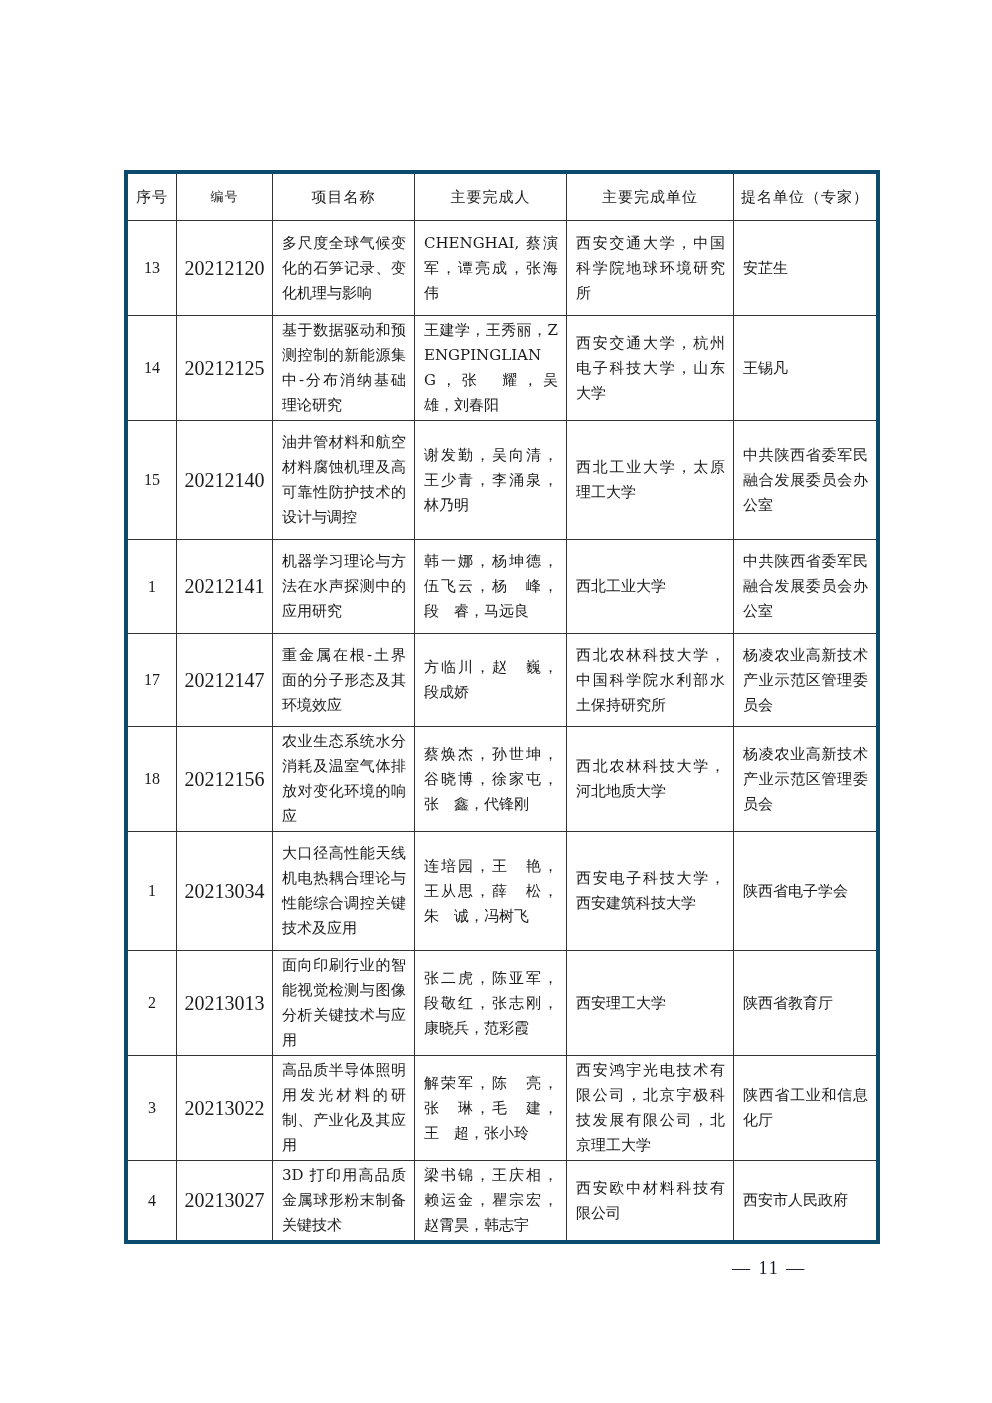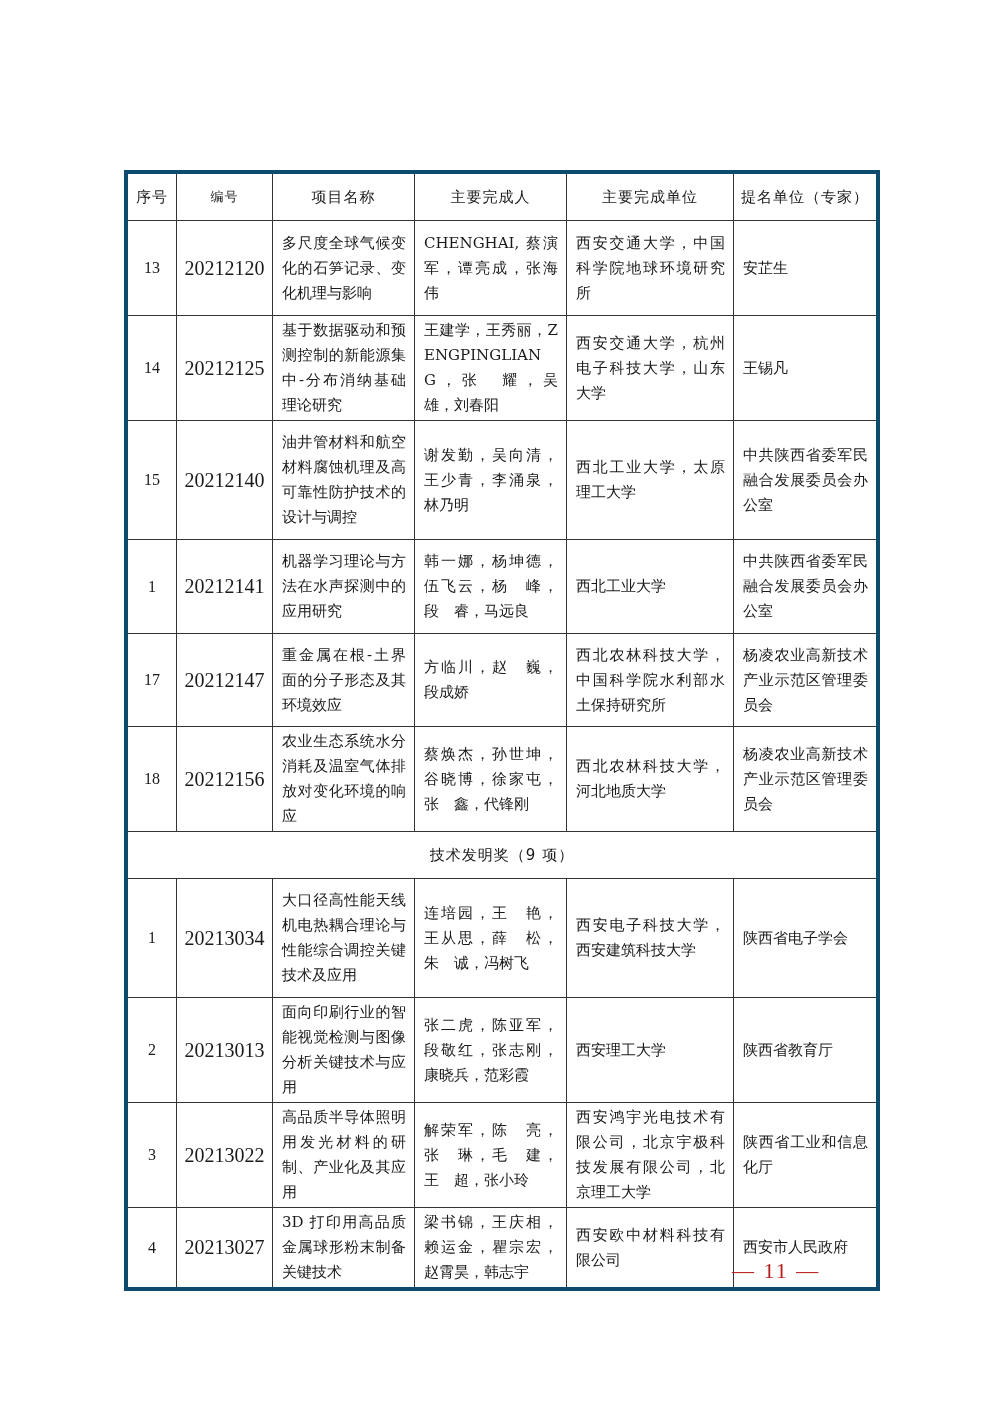--- a/index.html
+++ b/index.html
@@ -14,21 +14,21 @@
   .c-seq { width: 48px; text-align: center; }
   .c-code { width: 95px; text-align: center; font-family: "Liberation Serif", serif; font-size: 20px; }
   .c-name { width: 141px; }
   .c-people { width: 151px; }
   .c-unit { width: 166px; }
   .c-nom { width: 142px; }
   .txt { line-height: 25px; padding: 2px 8px 2px 9px; text-align: justify; text-align-last: left; word-break: break-all; }
   .seq-txt { font-family: "Liberation Serif", serif; font-size: 16px; }
   .section-row td { height: 46px; text-align: center; font-family: "DejaVu Sans", "Liberation Sans", sans-serif; letter-spacing: 1px; }
   .page-number { position: absolute; left: 732px; top: 1258px; font-family: "Liberation Serif", serif;
-         font-size: 22px; color: #b91c1c; letter-spacing: 2px; }
+         font-size: 18px; color: #0f172a; letter-spacing: 2px; }
 </style>
 </head>
 <body>
 
 <table class="page-table">
   <thead>
     <tr>
       <th class="c-seq">序号</th>
       <th class="c-code" style="font-family:'DejaVu Sans','Liberation Sans',sans-serif;font-size:13px;">编号</th>
       <th class="c-name">项目名称</th>
@@ -151,23 +151,20 @@
         <td class="c-people">
           <div class="txt">蔡焕杰，孙世坤，谷晓博，徐家屯，张　鑫，代锋刚</div>
         </td>
         <td class="c-unit">
           <div class="txt">西北农林科技大学，河北地质大学</div>
         </td>
         <td class="c-nom">
           <div class="txt">杨凌农业高新技术产业示范区管理委员会</div>
         </td>
       </tr>
-      <tr class="section-row">
-        <td colspan="6">技术发明奖（9 项）</td>
-      </tr>
       <tr style="height: 119px;">
         <td class="c-seq">
           <div class="seq-txt">1</div>
         </td>
         <td class="c-code">
           <div>20213034</div>
         </td>
         <td class="c-name">
           <div class="txt">大口径高性能天线机电热耦合理论与性能综合调控关键技术及应用</div>
         </td>

